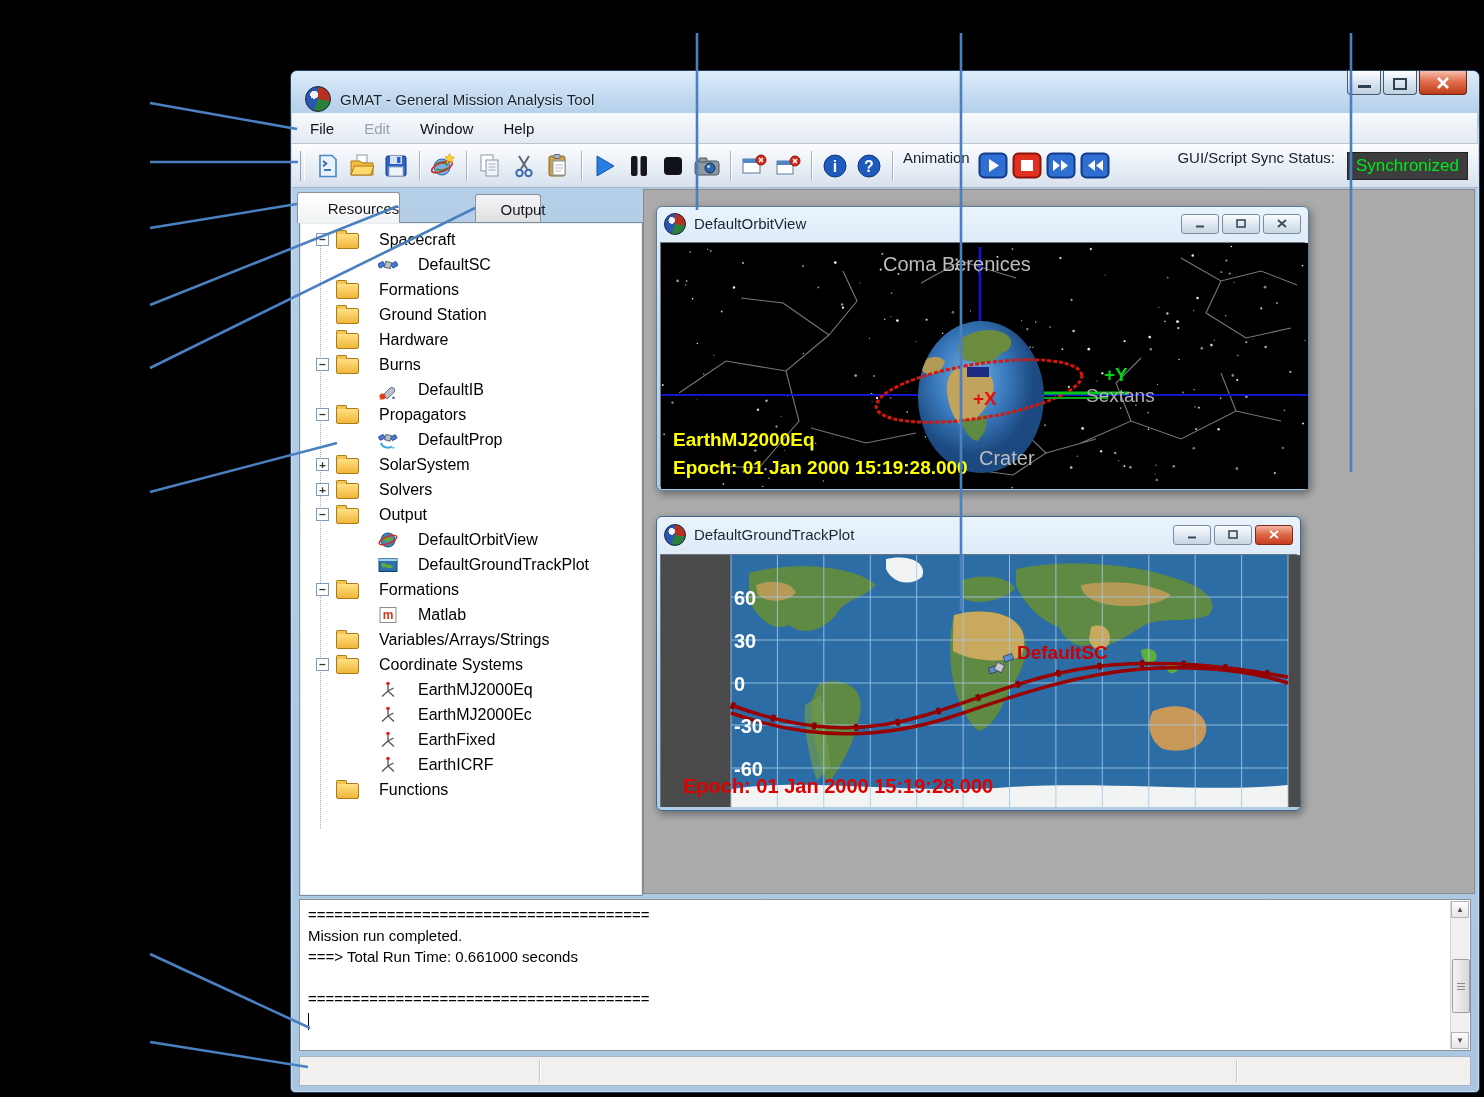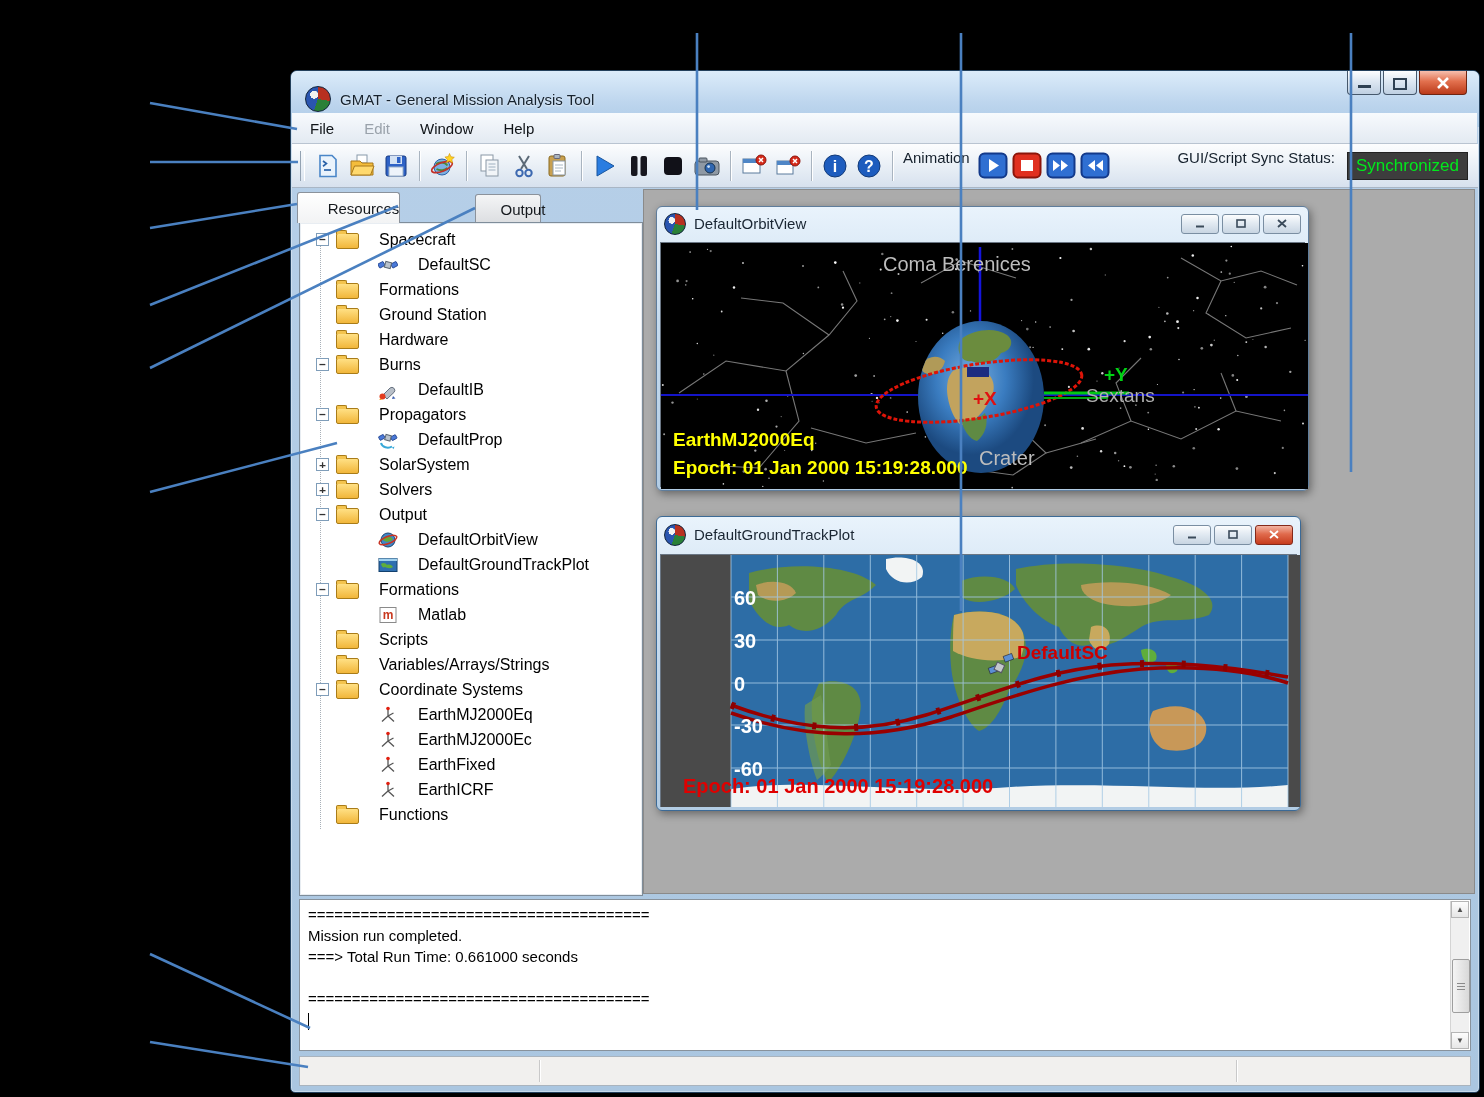--- a/index.html
+++ b/index.html
@@ -381,25 +381,20 @@
             <span class="ic-folder"></span>
             <span class="tl">Formations</span>
           </div>
         <div class="trow">
             <span class="ind1"></span>
             <svg class="tico" viewBox="0 0 20 20">
               <rect x="2" y="2.5" width="16" height="15" fill="#fff" stroke="#8a8a8a"></rect>
               <text x="10" y="14" font-size="12" font-weight="bold" fill="#c8381e" text-anchor="middle" font-family="Liberation Serif,serif">m</text>
             </svg>
             <span class="tl">Matlab</span>
-          </div>
-        <div class="trow">
-            <span class="notgl"></span>
-            <span class="ic-folder"></span>
-            <span class="tl">Scripts</span>
           </div>
         <div class="trow">
             <span class="notgl"></span>
             <span class="ic-folder"></span>
             <span class="tl">Variables/Arrays/Strings</span>
           </div>
         <div class="trow">
             <span class="tgl">−</span>
             <span class="ic-folder"></span>
             <span class="tl">Coordinate Systems</span>

